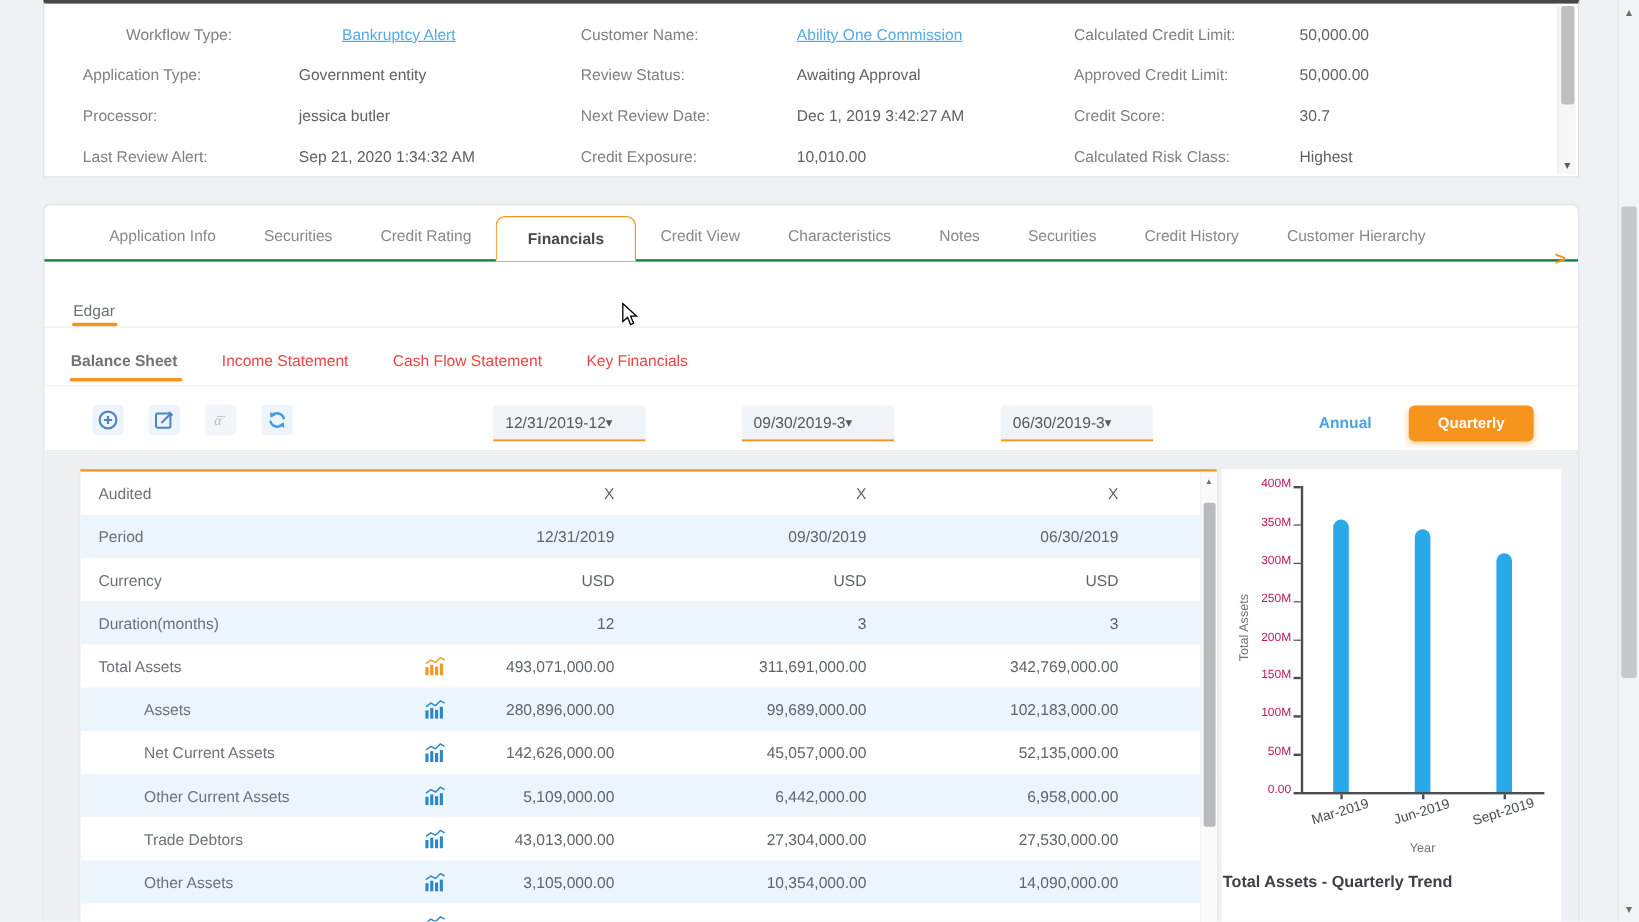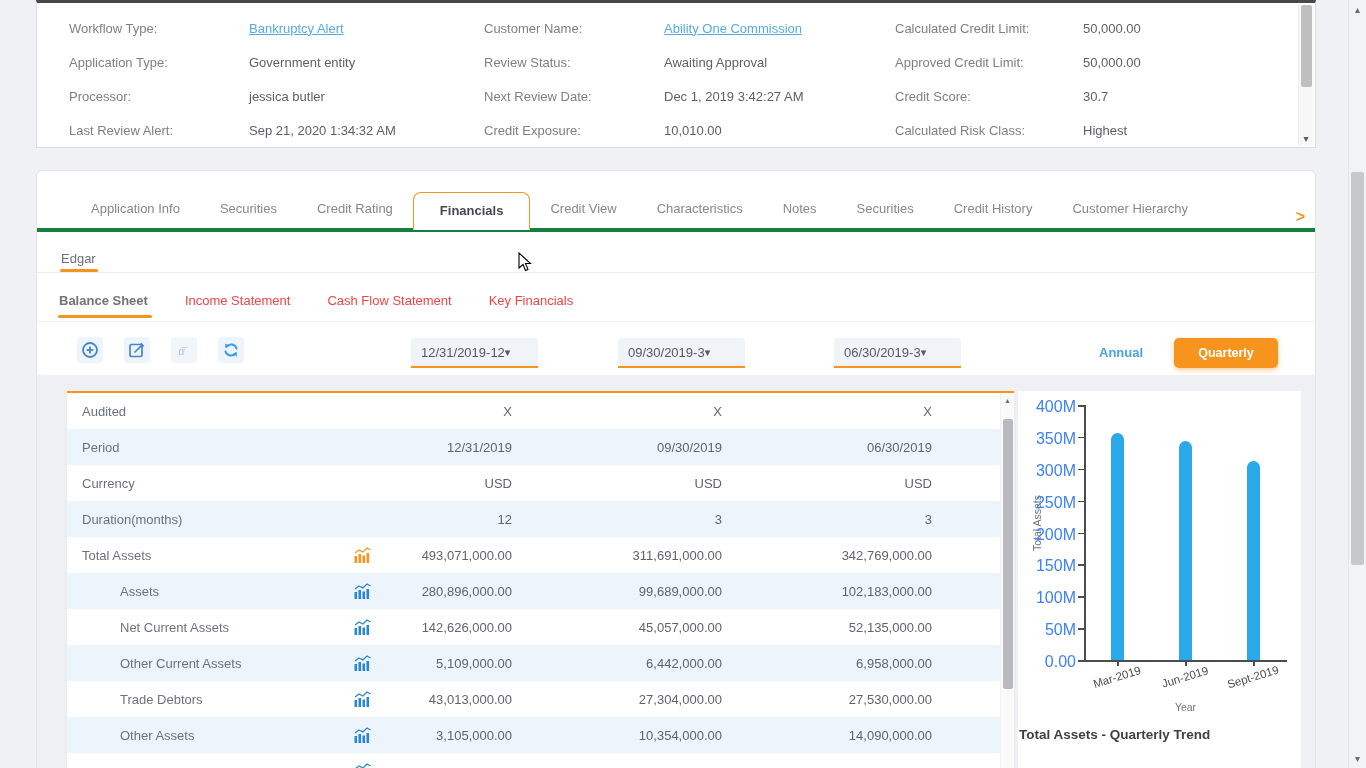--- a/index.html
+++ b/index.html
@@ -15,21 +15,21 @@
   .field .val{color:#5d6167}
   .field .val.link{color:#55aae8;text-decoration:underline;cursor:pointer}
   .mini-scrollbar{position:absolute;right:2px;top:2px;bottom:2px;width:15px;background:#f7f7f7;border-left:1px solid #ececec}
   .mini-thumb{position:absolute;top:0;left:2px;width:11px;height:82px;background:#bfbfbf;border-radius:2px}
   .mini-arrow{position:absolute;bottom:1px;left:0;width:100%;text-align:center;font-size:10px;color:#5a5a5a;cursor:pointer}
 
   
   .main-card{position:absolute;left:36px;top:170px;width:1280px;height:600px;background:#fff;
     border:1px solid #e2e4e7;border-radius:6px 6px 0 0}
 
-  .tabs-bar{position:absolute;left:0;top:25px;width:100%;height:36px;border-bottom:4px solid #15803d;
+  .tabs-bar{position:absolute;left:0;top:11px;width:100%;height:36px;border-bottom:2px solid #15803d;
     display:flex;align-items:flex-end;padding-left:34px}
   .tab{padding:9px 20px;color:#85888d;cursor:pointer;white-space:nowrap}
   .tab.active{background:#fff;border:1px solid #F7941E;border-bottom:2px solid #fff;margin-bottom:-2px;
     border-radius:8px 8px 0 0;color:#45484e;font-weight:bold;padding:10px 26px}
   .tabs-overflow{position:absolute;right:10px;bottom:8px;color:#F7941E;font-weight:bold;font-size:16px;cursor:pointer;line-height:1}
 
   .source-tab{position:absolute;left:24px;top:80px;color:#6d7077;cursor:pointer}
   .source-underline{position:absolute;left:23px;top:98px;width:38px;height:3px;background:#F7941E;border-radius:2px}
   .source-border{position:absolute;left:0;top:101px;width:100%;height:1px;background:#ededef}
 
@@ -65,21 +65,21 @@
   .ticon{display:flex;align-items:center;cursor:pointer}
   .tval{text-align:right;color:#5f646c;white-space:nowrap}
   .table-scrollbar{position:absolute;right:0;top:0;width:14px;height:378px;background:#fafafa;border-left:1px solid #f0f0f0}
   .ts-up{position:absolute;top:3px;left:0;width:100%;text-align:center;font-size:8px;color:#707070;cursor:pointer}
   .ts-thumb{position:absolute;top:26px;left:2px;width:10px;height:270px;background:#b9babd;border-radius:2px}
 
   
   .chart-panel{position:absolute;left:981px;top:16px;width:283px;height:378px;background:#fff}
   .y-axis-line{position:absolute;left:66px;top:14px;width:2px;height:256px;background:#4a4d52}
   .x-axis-line{position:absolute;left:66px;top:269px;width:203px;height:2px;background:#4a4d52}
-  .ytick-label{position:absolute;left:0;width:58px;text-align:right;font-size:16px;color:#3b82f6;white-space:nowrap}
+  .ytick-label{position:absolute;left:0;width:58px;text-align:right;font-size:10px;color:#be185d;white-space:nowrap}
   .ytick-mark{position:absolute;left:60px;width:6px;height:1.5px;background:#4a4d52}
   .bar{position:absolute;width:13px;background:#29A9E9;border-radius:7px 7px 0 0;cursor:pointer}
   .xtick-mark{position:absolute;width:1.5px;height:4px;background:#4a4d52;top:271px}
   .xlab{position:absolute;top:280px;width:74px;text-align:center;font-size:11.5px;color:#494c52;transform:rotate(-17deg);white-space:nowrap}
   .chart-ylabel{position:absolute;left:-26px;top:126px;width:90px;text-align:center;font-size:10.5px;color:#6f7278;transform:rotate(-90deg)}
   .chart-xlabel{position:absolute;left:66px;top:310px;width:203px;text-align:center;font-size:10.5px;color:#6f7278}
   .chart-title{position:absolute;left:1px;top:336px;font-size:13.5px;font-weight:bold;color:#3d4147;white-space:nowrap}
 
   
   .page-scrollbar{position:absolute;right:0;top:0;width:18px;height:768px;background:#f2f3f4;border-left:1px solid #e4e4e4}
@@ -91,21 +91,21 @@
 </style>
 </head>
 <body>
 
 <div class="page">
 
   <section class="summary-card">
     <div>
         <div class="sum-col" style="left: 32px;">
           <div class="field">
-            <span class="lbl" style="width: 180px;">Workflow Type:</span>
+            <span class="lbl" style="width: 180px; margin-left: 36px;">Workflow Type:</span>
             <span class="val link">Bankruptcy Alert</span>
           </div>
           <div class="field">
             <span class="lbl" style="width: 180px;">Application Type:</span>
             <span class="val">Government entity</span>
           </div>
           <div class="field">
             <span class="lbl" style="width: 180px;">Processor:</span>
             <span class="val">jessica butler</span>
           </div>

